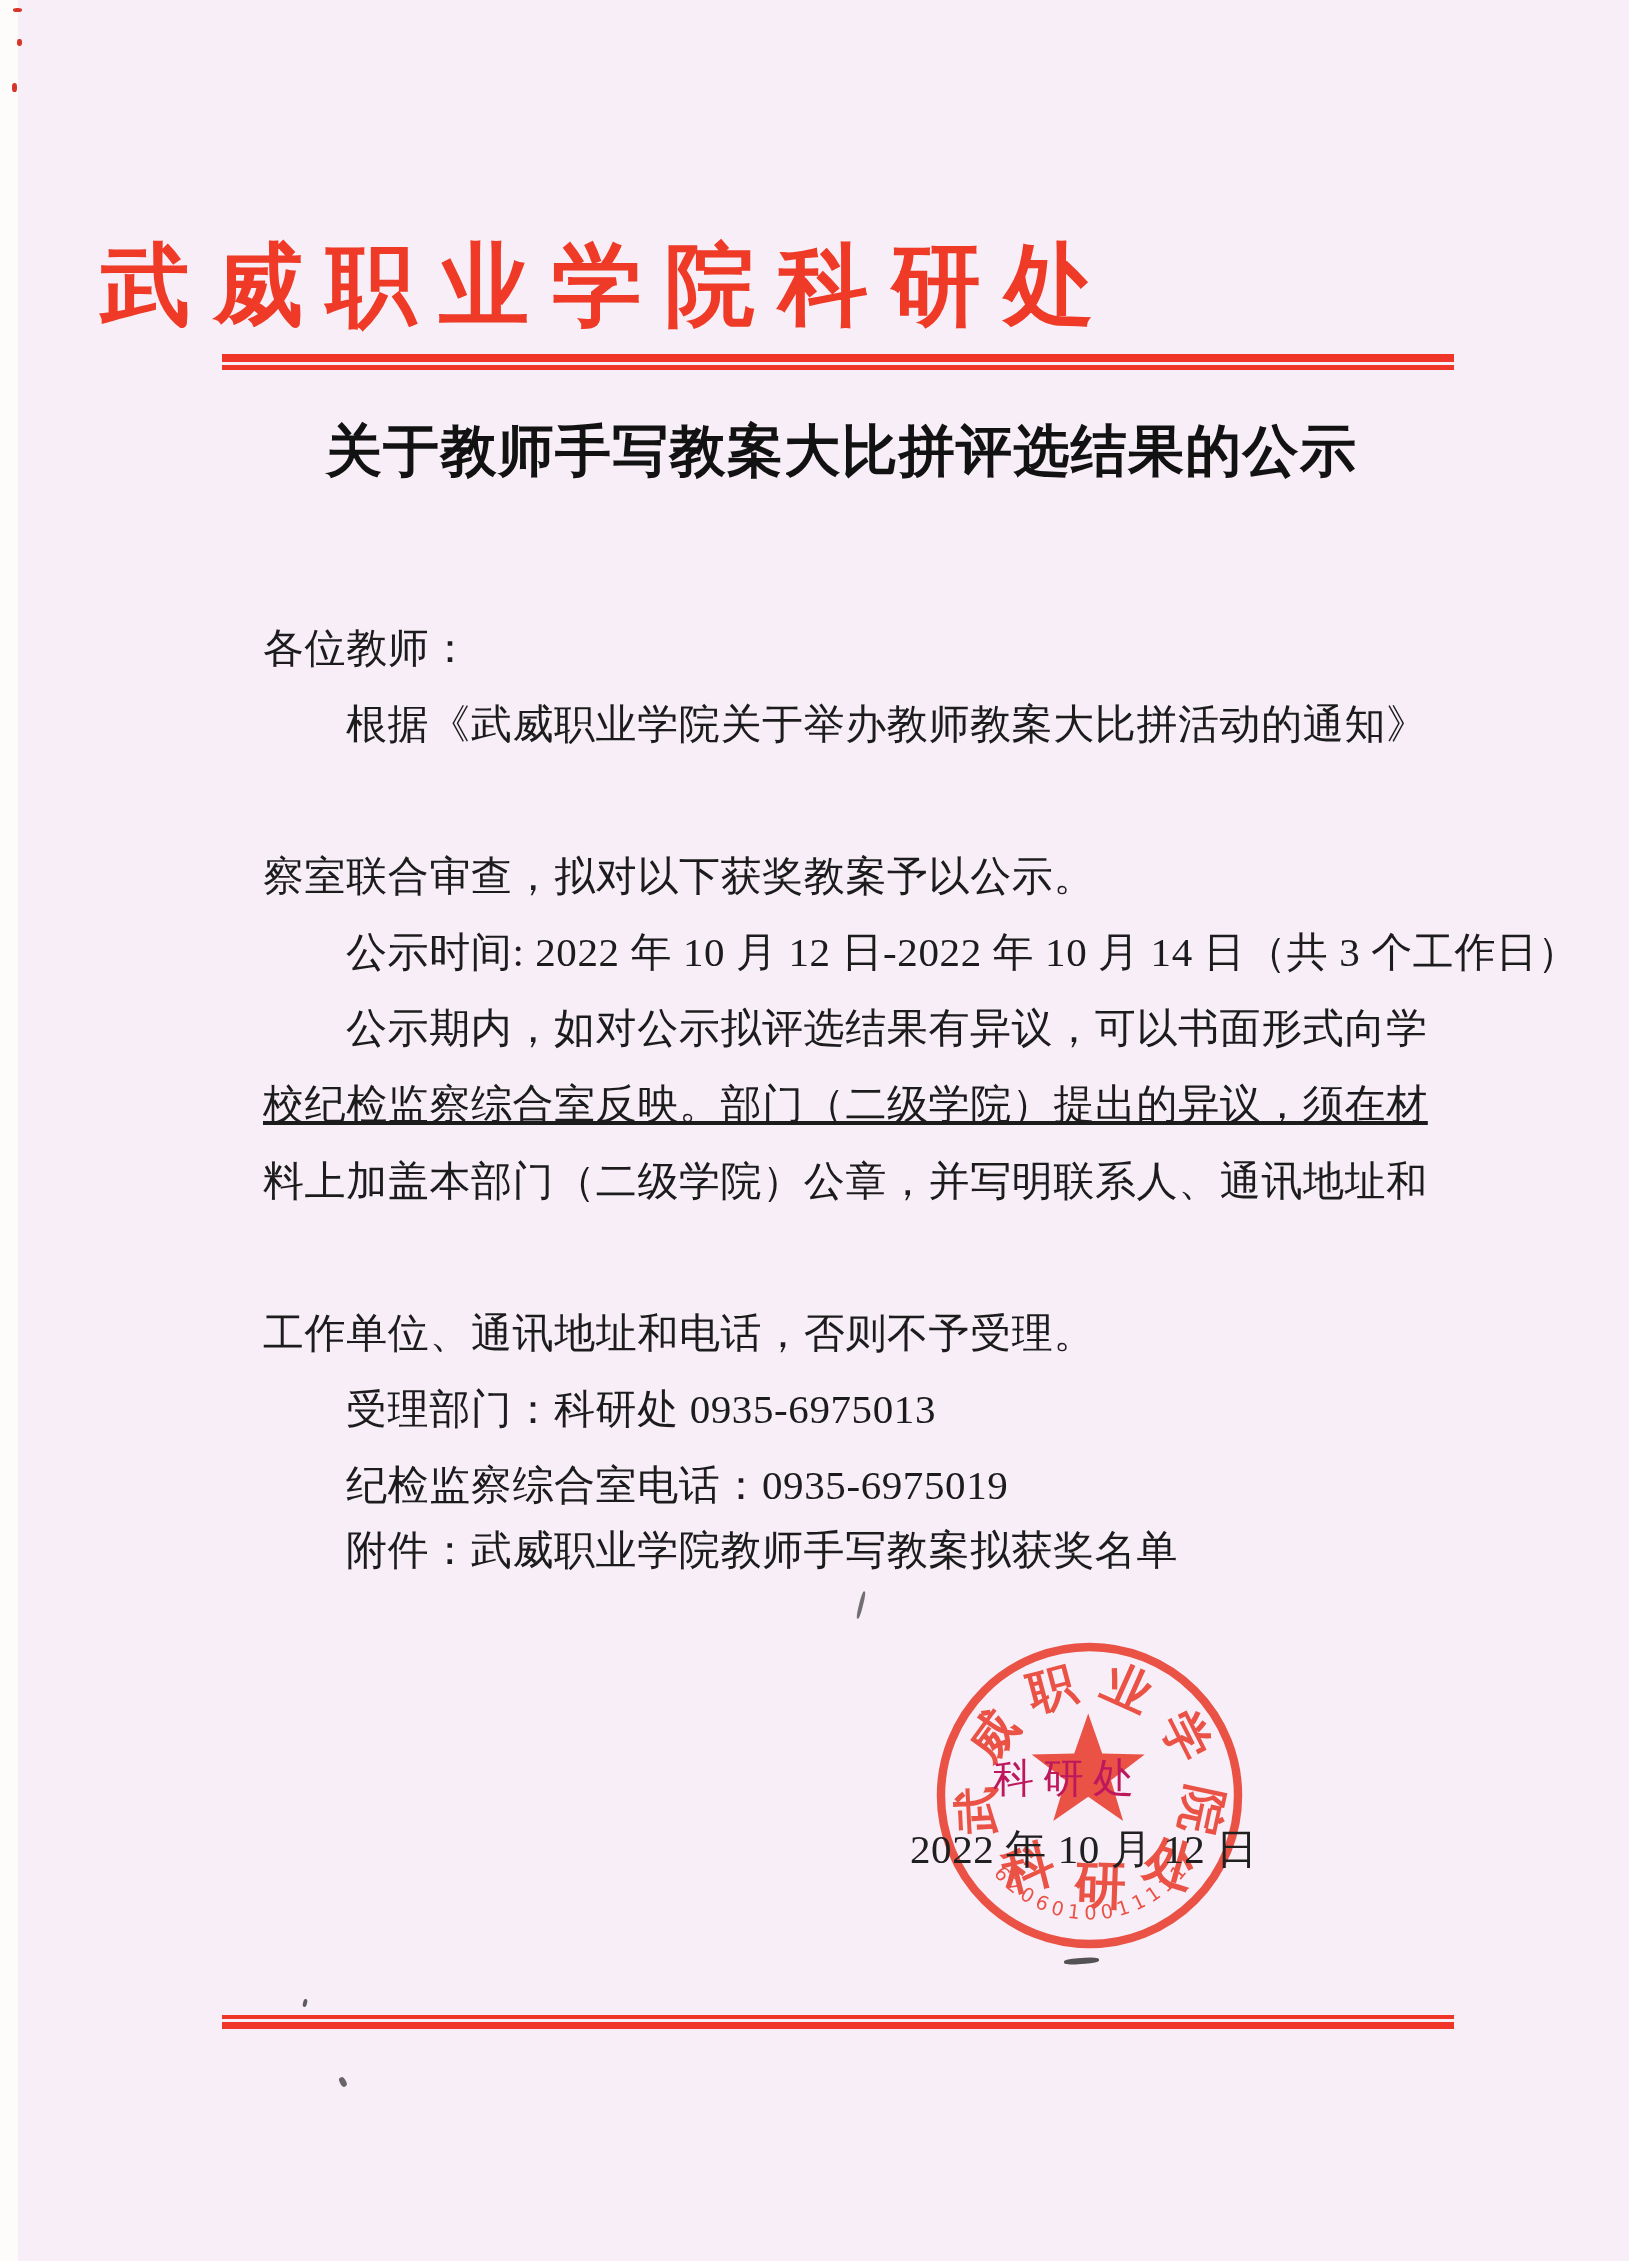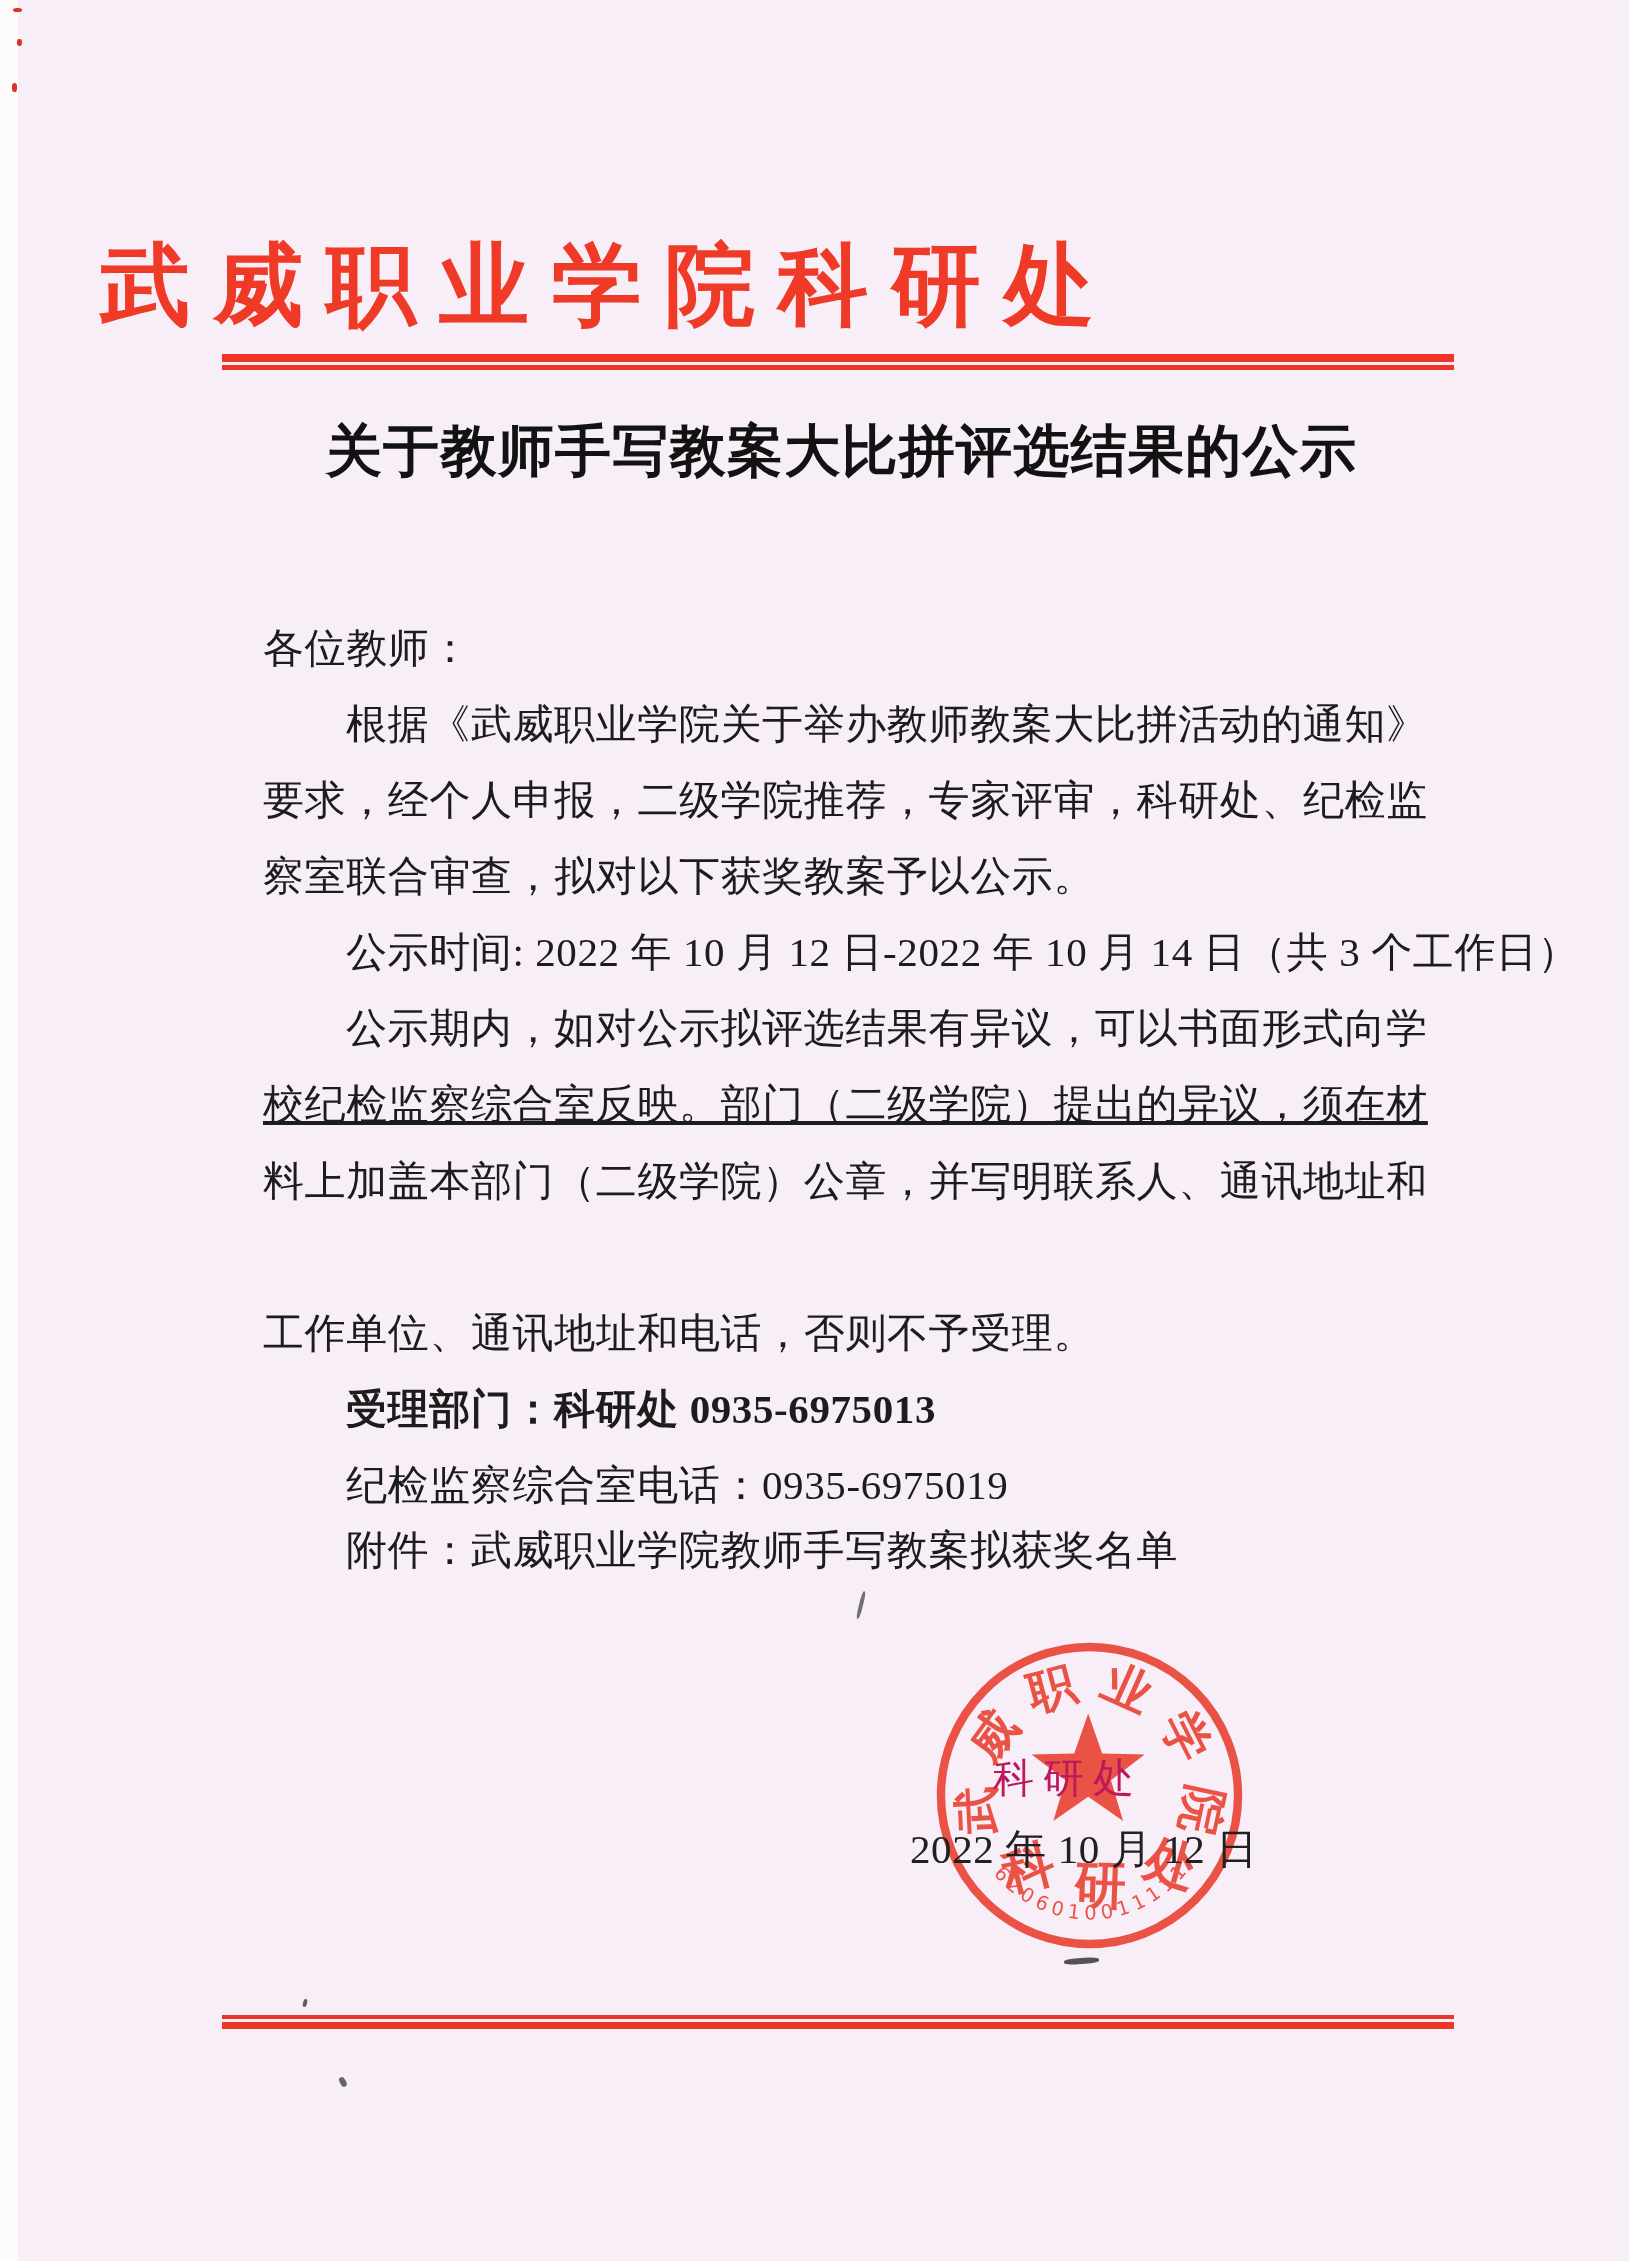--- a/index.html
+++ b/index.html
@@ -89,28 +89,27 @@
 
   <div class="rule rule-top">
     <div class="bar b1"></div>
     <div class="bar b2"></div>
   </div>
 
   <div class="doc-title">关于教师手写教案大比拼评选结果的公示</div>
 
   <div class="body-line" style="top:621px;">各位教师：</div>
   <div class="body-line indent" style="top:697px;">根据《武威职业学院关于举办教师教案大比拼活动的通知》</div>
-  <div class="body-line" style="top:773px;">要求，经个人申报，二级学院推荐，专家评审，科研处、纪检监</div>
   <div class="body-line" style="top:849px;">察室联合审查，拟对以下获奖教案予以公示。</div>
   <div class="body-line indent" style="top:925px;">公示时间: 2022 年 10 月 12 日-2022 年 10 月 14 日（共 3 个工作日）</div>
   <div class="body-line indent" style="top:1001px;">公示期内，如对公示拟评选结果有异议，可以书面形式向学</div>
   <div class="body-line" style="top:1077px;text-decoration:underline;">校纪检监察综合室反映。部门（二级学院）提出的异议，须在材</div>
   <div class="body-line" style="top:1154px;">料上加盖本部门（二级学院）公章，并写明联系人、通讯地址和</div>
   <div class="body-line" style="top:1306px;">工作单位、通讯地址和电话，否则不予受理。</div>
-  <div class="body-line indent" style="top:1382px;font-weight:bold;">受理部门：科研处  0935-6975013</div>
+  <div class="body-line indent" style="top:1382px;">受理部门：科研处  0935-6975013</div>
   <div class="body-line indent" style="top:1458px;">纪检监察综合室电话：0935-6975019</div>
   <div class="body-line indent" style="top:1523px;">附件：武威职业学院教师手写教案拟获奖名单</div>
 
   <svg class="seal" viewBox="0 0 494 494">
     <g fill="#e93b2c" stroke="none">
 
       <circle cx="247" cy="247" r="230" fill="none" stroke="#e93b2c" stroke-width="13"></circle>
 
       <polygon points="245,120 266.7,182.1 332.5,183.6 280.2,223.4 299.1,286.4 245,249 190.9,286.4 209.8,223.4 157.5,183.6 223.3,182.1"></polygon>
 

